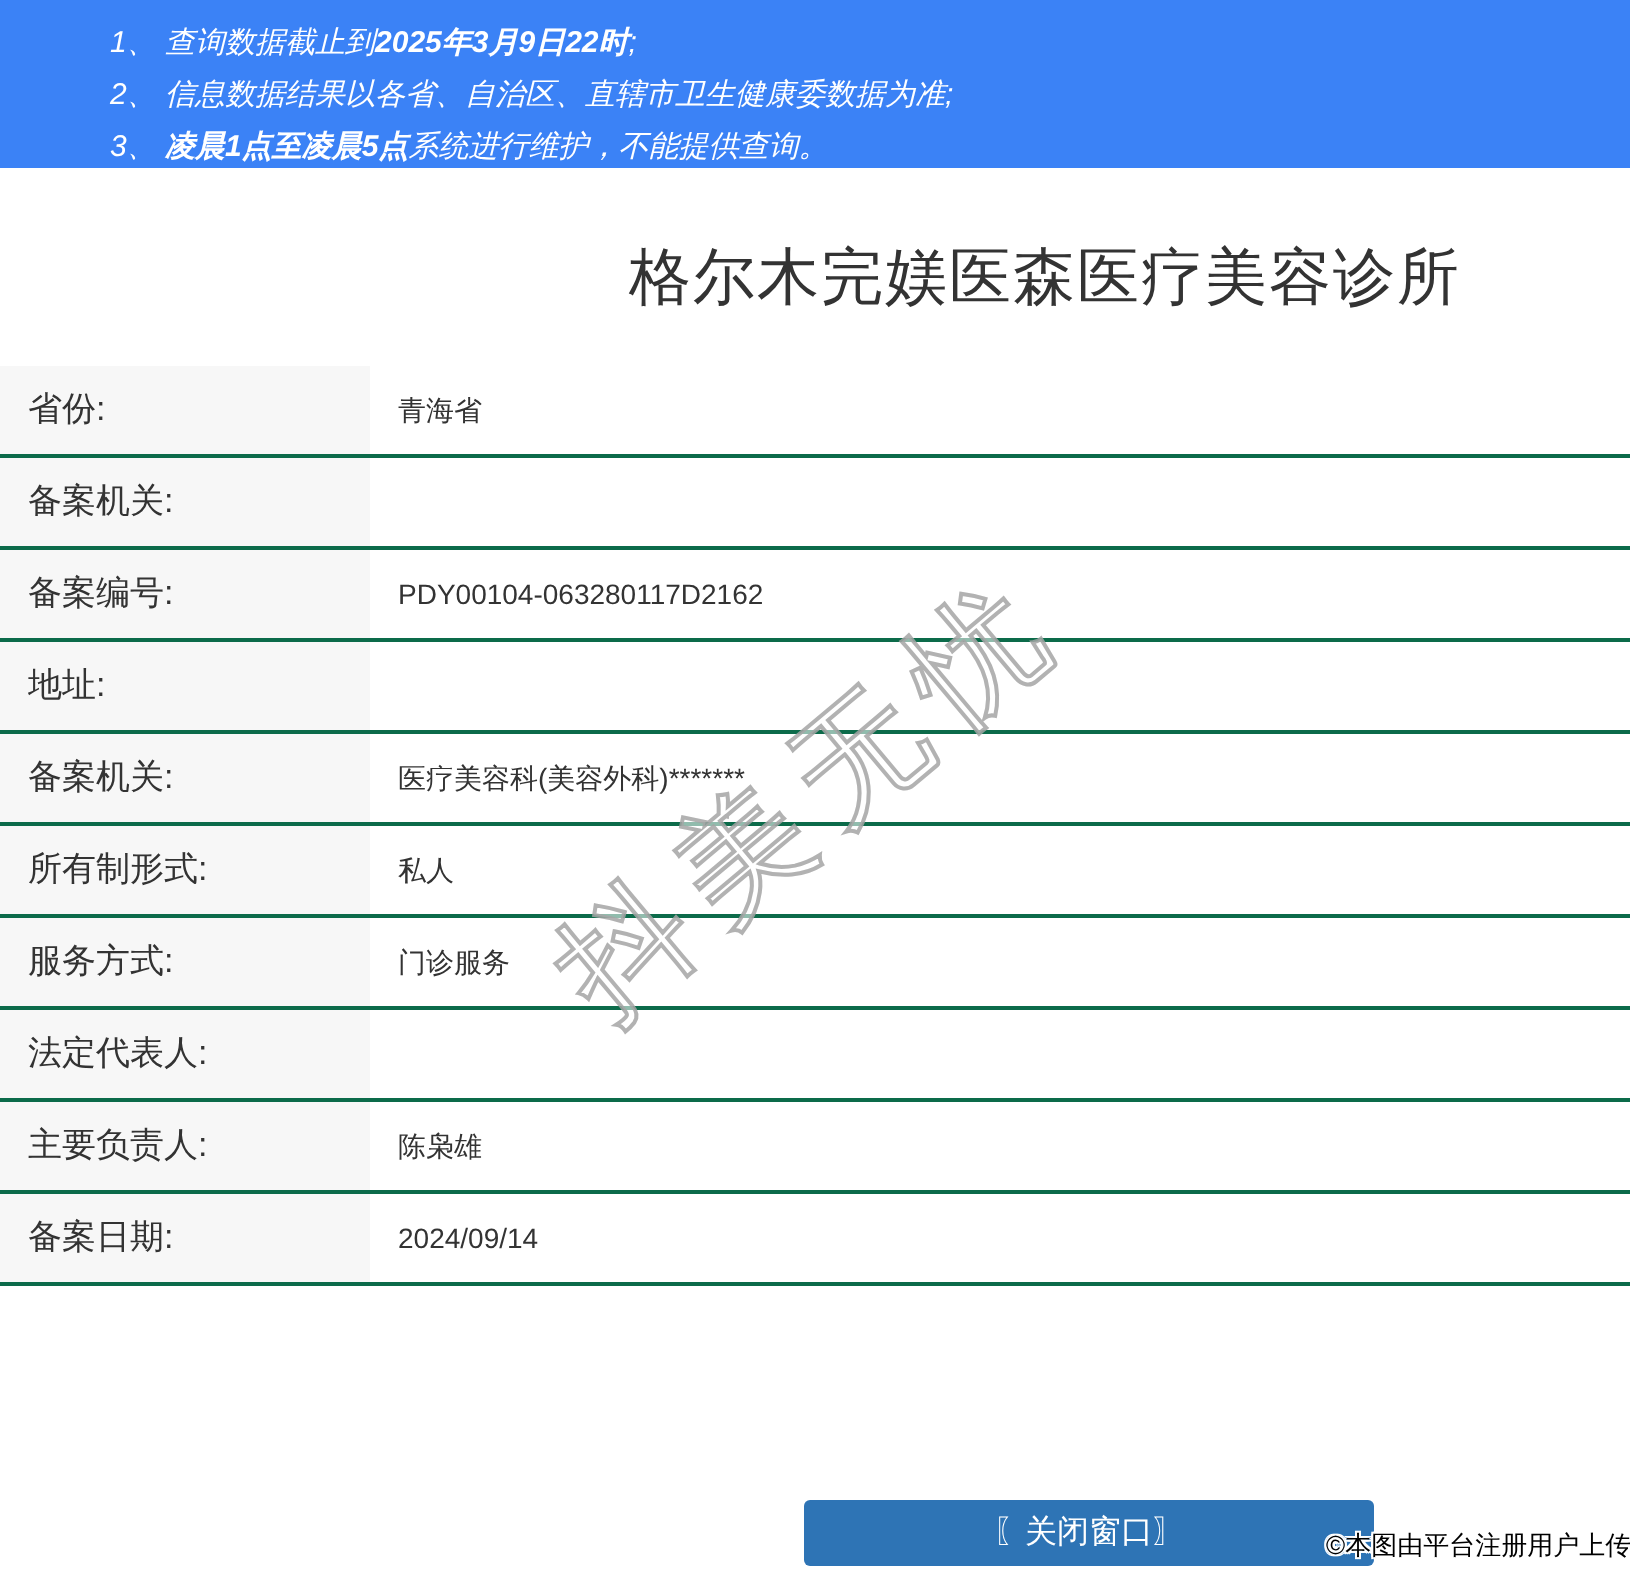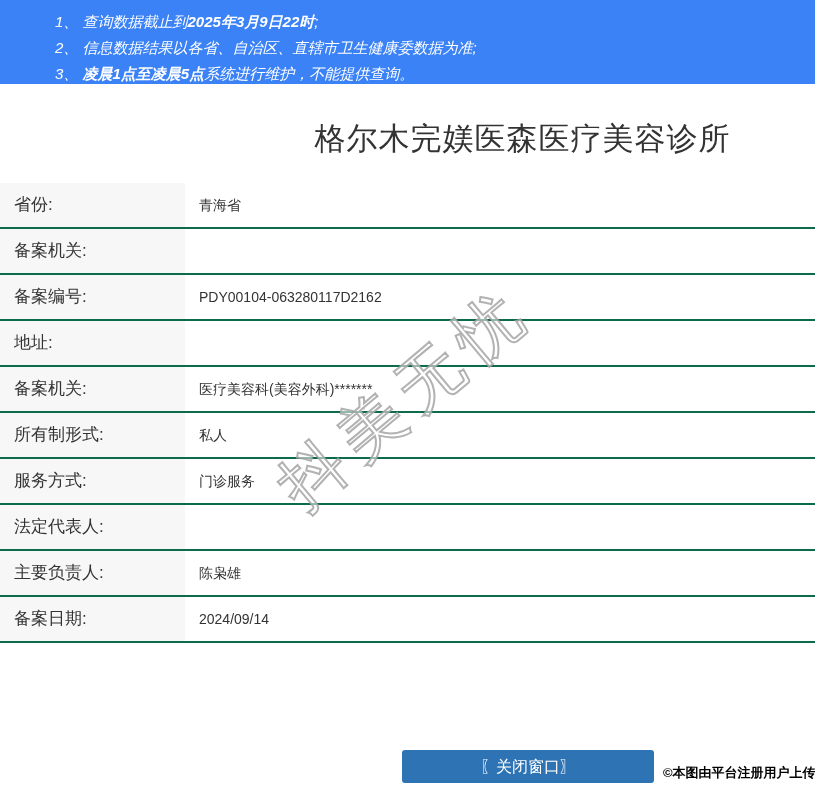--- a/index.html
+++ b/index.html
@@ -47,29 +47,29 @@
     text-align: center; line-height: 72px;
     font-size: 64px; letter-spacing: 12px; font-weight: 400;
     transform: rotate(-40deg);
     color: rgba(255,255,255,0.55);
     -webkit-text-stroke: 2px rgba(165,165,165,0.85);
     pointer-events: none; white-space: nowrap;
   }
 
   
   .close-button {
-    position: absolute; left: 402px; top: 750px; width: 252px; height: 33px;
+    position: absolute; left: 402px; top: 750px; width: 285px; height: 33px;
     background: #2e74b5; border: none; border-radius: 3px;
     color: #ffffff; font-size: 16px; line-height: 33px; text-align: center;
     font-family: "Liberation Sans", "DejaVu Sans", sans-serif;
     cursor: pointer;
   }
   .uploader-note {
     position: absolute; left: 663px; top: 764px;
-    font-size: 13px; font-weight: bold; color: #000;
+    font-size: 13px; font-weight: normal; color: #000;
     text-shadow: -1px -1px 0 #fff, 1px -1px 0 #fff, -1px 1px 0 #fff, 1px 1px 0 #fff,
                  0 -1px 0 #fff, 0 1px 0 #fff, -1px 0 0 #fff, 1px 0 0 #fff;
     white-space: nowrap;
   }
 </style>
 </head>
 <body>
 
 <div class="notice-bar">
   <div class="notice-line"><span>1、 查询数据截止到</span><b>2025年3月9日22时</b><span>;</span></div>

